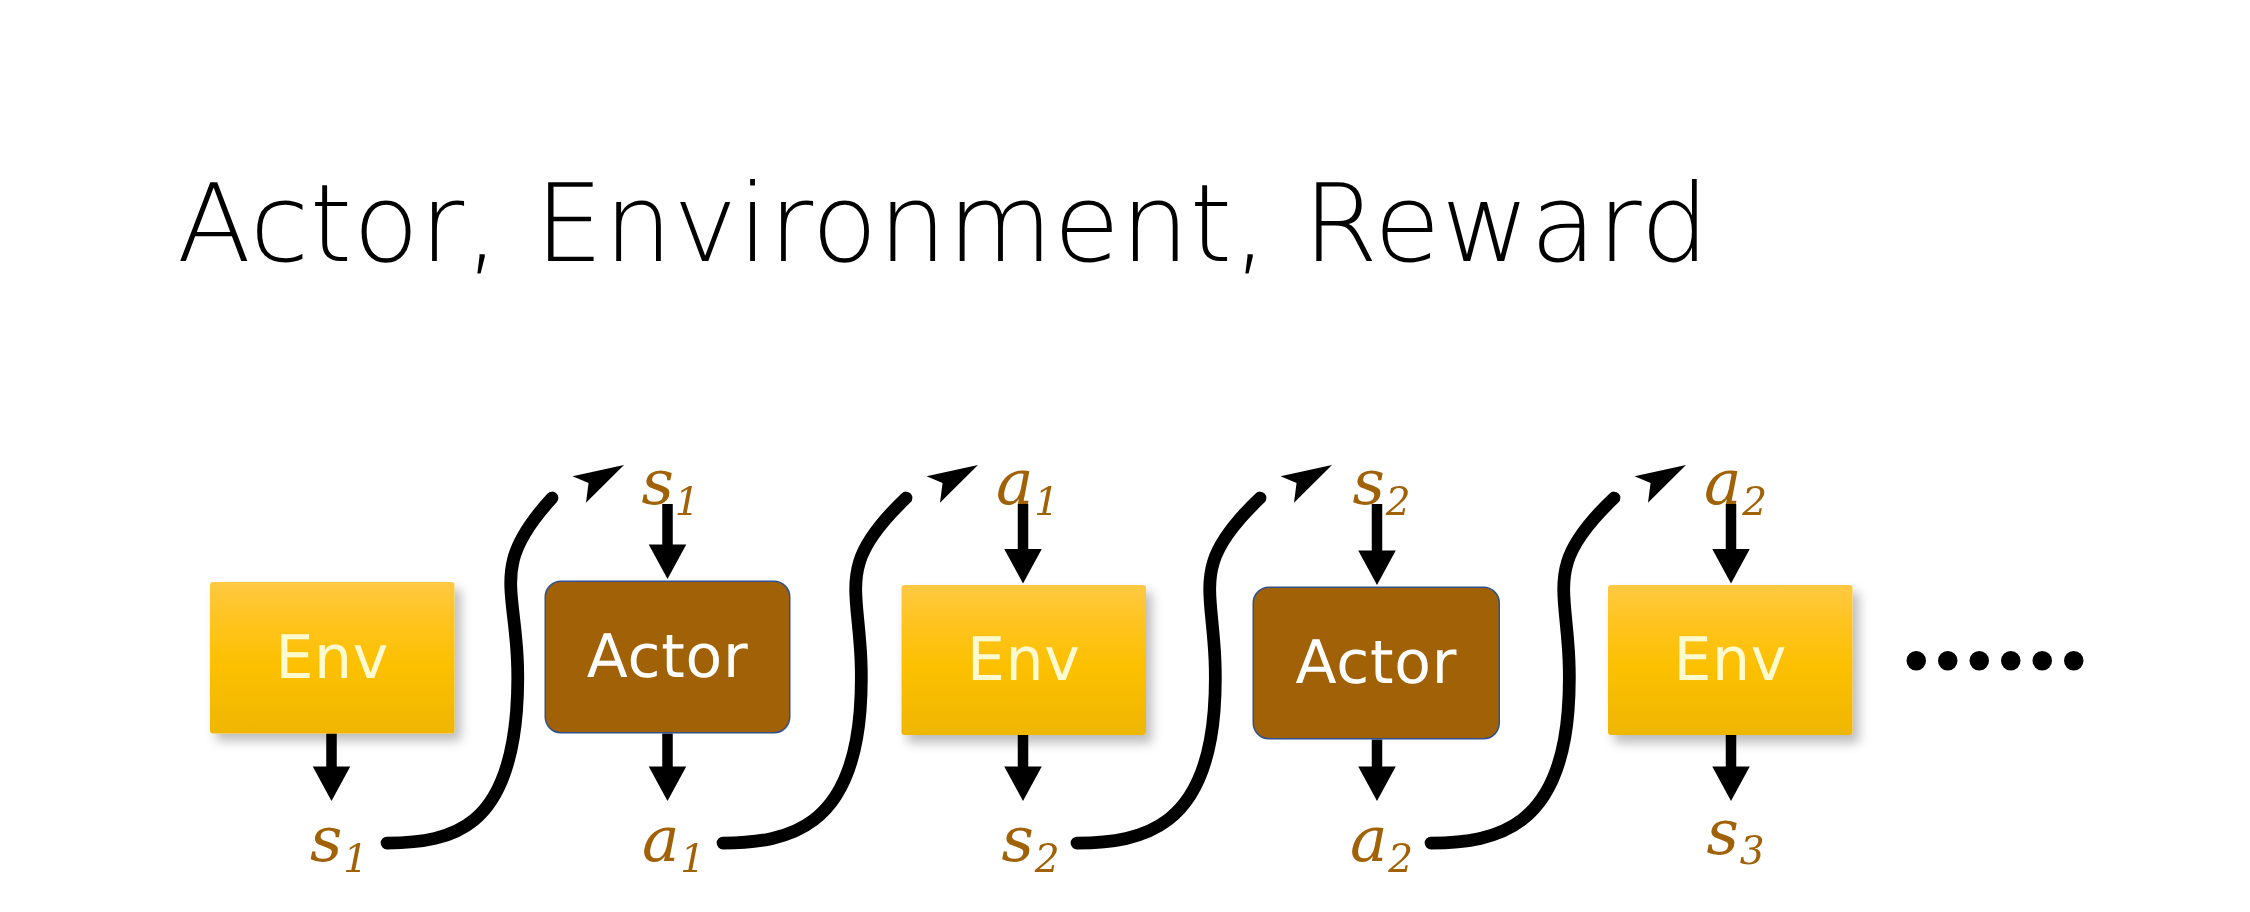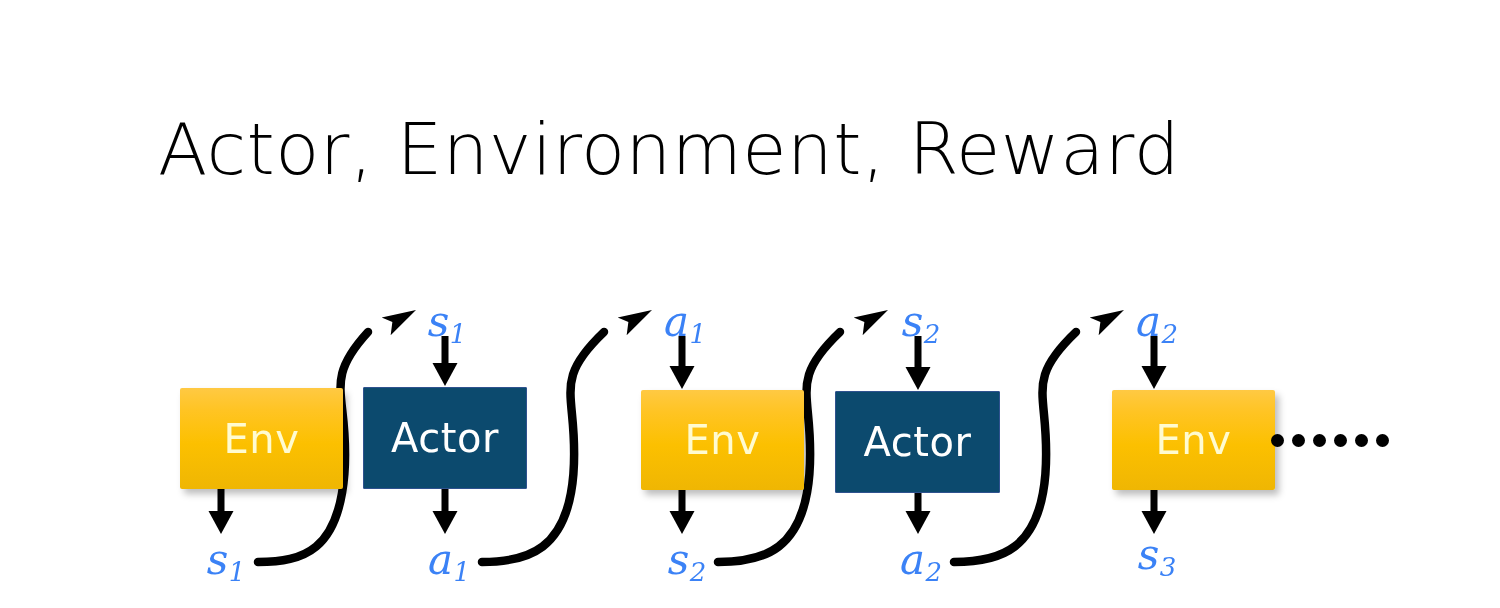--- a/index.html
+++ b/index.html
@@ -26,21 +26,20 @@
     position: absolute;
     left: 118px;
     top: 112px;
     font-family: "DejaVu Sans", "Liberation Sans", sans-serif;
     font-weight: 300;
     font-size: 72px;
     line-height: 1.05;
     letter-spacing: 0.5px;
     color: #000000;
     white-space: nowrap;
-    margin-left: 40px;
   }
 
   
   #diagram {
     position: absolute;
     left: 0;
     top: 0;
     width: 1500px;
     height: 608px;
   }
@@ -56,36 +55,35 @@
     font-weight: 400;
     font-size: 40px;
     letter-spacing: 0.5px;
     user-select: none;
   }
   .node-box.env {
     background: linear-gradient(180deg, #FFC943 0%, #FFC423 22%, #FCC000 55%, #EFB603 100%);
     color: #FFFBD0;
     border-radius: 2px;
     box-shadow: 4px 5px 7px rgba(0,0,0,0.26);
-    margin-left: 40px;
   }
   .node-box.actor {
-    background: #0c4a6e;
+    background: #a16207;
     color: #FFFFFF;
     border: 1.5px solid #2F528F;
-    border-radius: 1px;
+    border-radius: 11px;
   }
 
   
   .var-label {
     position: absolute;
     font-family: "DejaVu Serif", "Liberation Serif", serif;
     font-style: italic;
     font-size: 42px;
-    color: #3b82f6;
+    color: #a16207;
     white-space: nowrap;
     user-select: none;
     transform: translateX(-50%);
   }
   .var-label sub {
     font-size: 0.62em;
     font-style: italic;
     vertical-align: -0.28em;
     margin-left: 0.5px;
   }

